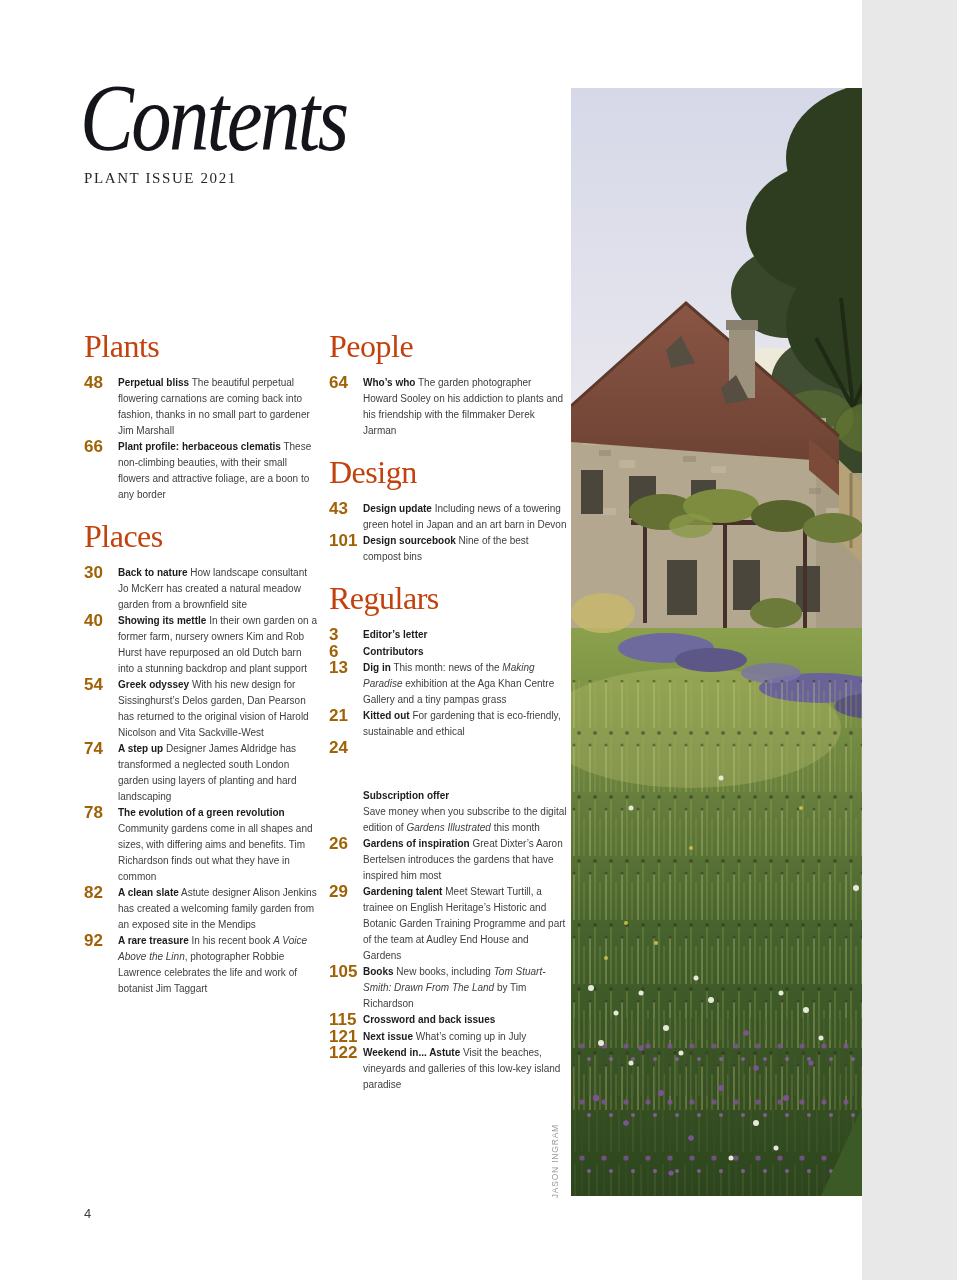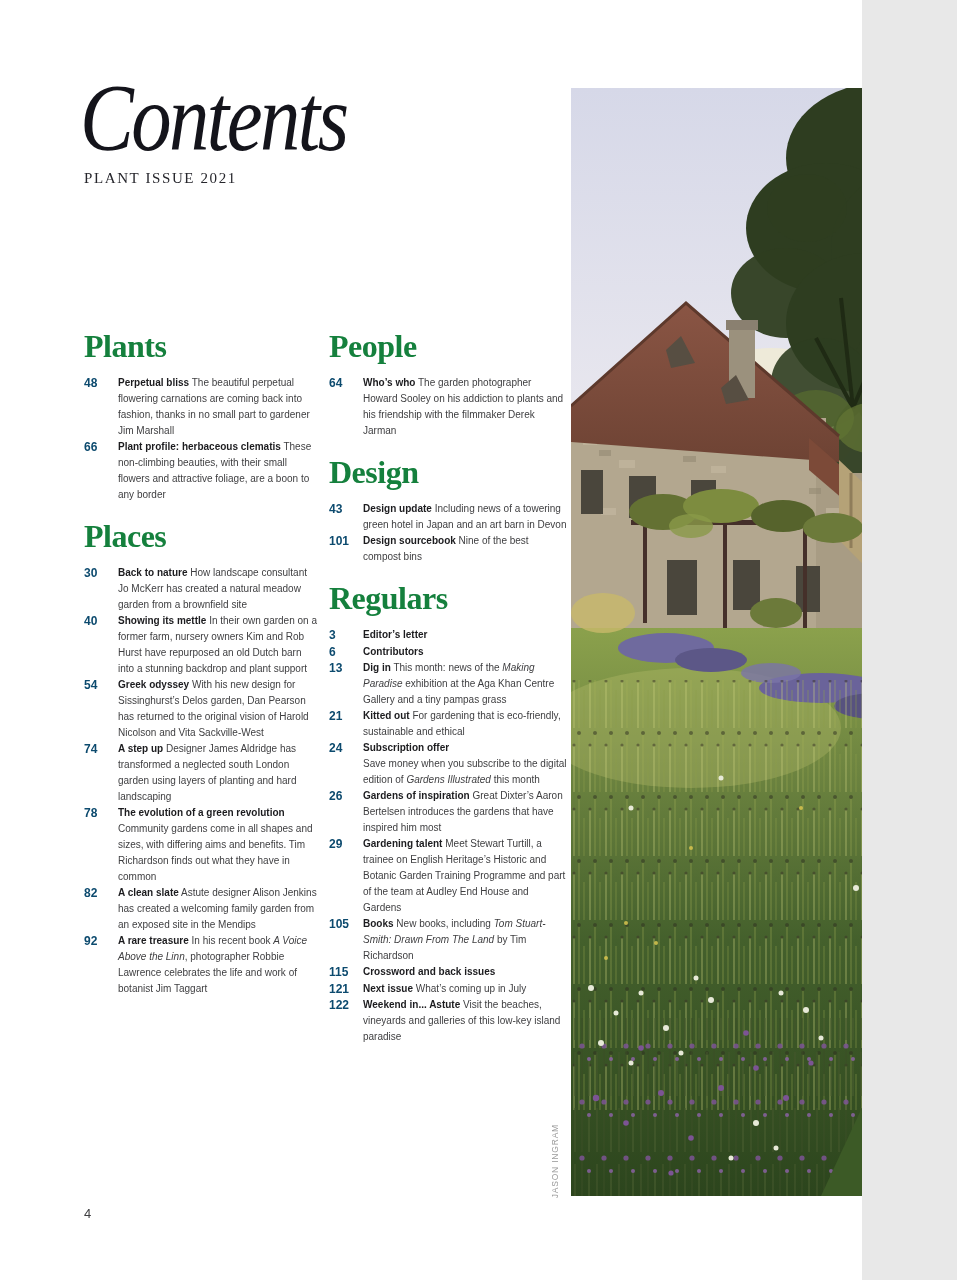--- a/index.html
+++ b/index.html
@@ -9,29 +9,29 @@
   .title{position:absolute;left:80px;top:70px;margin:0;
          font-family:"Liberation Serif",serif;font-style:italic;font-weight:400;
          font-size:96px;line-height:1;color:#14141b;letter-spacing:-3px;
          transform:scaleX(.84);transform-origin:0 0;white-space:nowrap;}
   .issue{position:absolute;left:84px;top:170px;
          font-family:"Liberation Serif",serif;font-size:15px;letter-spacing:1.6px;color:#26262c;}
   
   .col{position:absolute;top:330px;}
   .col-left{left:84px;width:233px;}
   .col-right{left:329px;width:238px;}
-  h2.sec{font-family:"Liberation Serif",serif;font-weight:700;font-size:32px;line-height:1;
-         letter-spacing:-.5px;color:#15803d;margin:0 0 13px 0;}
+  h2.sec{font-family:"Liberation Serif",serif;font-weight:400;font-size:32px;line-height:1;
+         letter-spacing:-.5px;color:#c2410c;margin:0 0 13px 0;}
   h2.sec+.entry{margin-top:0;}
   .col h2.sec:not(:first-child){margin-top:17px;}
   .entry{display:flex;align-items:flex-start;}
-  .num{flex:0 0 34px;font-weight:700;font-size:12px;line-height:16.5px;color:#0c4a6e;}
+  .num{flex:0 0 34px;font-weight:700;font-size:17px;line-height:16.5px;color:#a16207;}
   .etext{flex:1;margin:0;font-size:10px;line-height:16px;color:#3e3e40;}
   .etext b{color:#1c1c1f;font-weight:700;}
-  .etext b.blk{display:block;}
+  .etext b.blk{display:block;margin-top:48px;}
   .etext i{font-style:italic;}
   
   .photo{position:absolute;left:571px;top:88px;width:386px;height:1108px;margin:0;overflow:hidden;}
   .photo svg{display:block;width:100%;height:100%;}
   .credit{position:absolute;left:550px;bottom:82px;
           font-size:8.5px;letter-spacing:.8px;color:#9b9b9b;
           writing-mode:vertical-rl;transform:rotate(180deg);}
   .folio{position:absolute;left:84px;top:1206px;font-size:13px;color:#3e3e40;}
 </style>
 </head>

